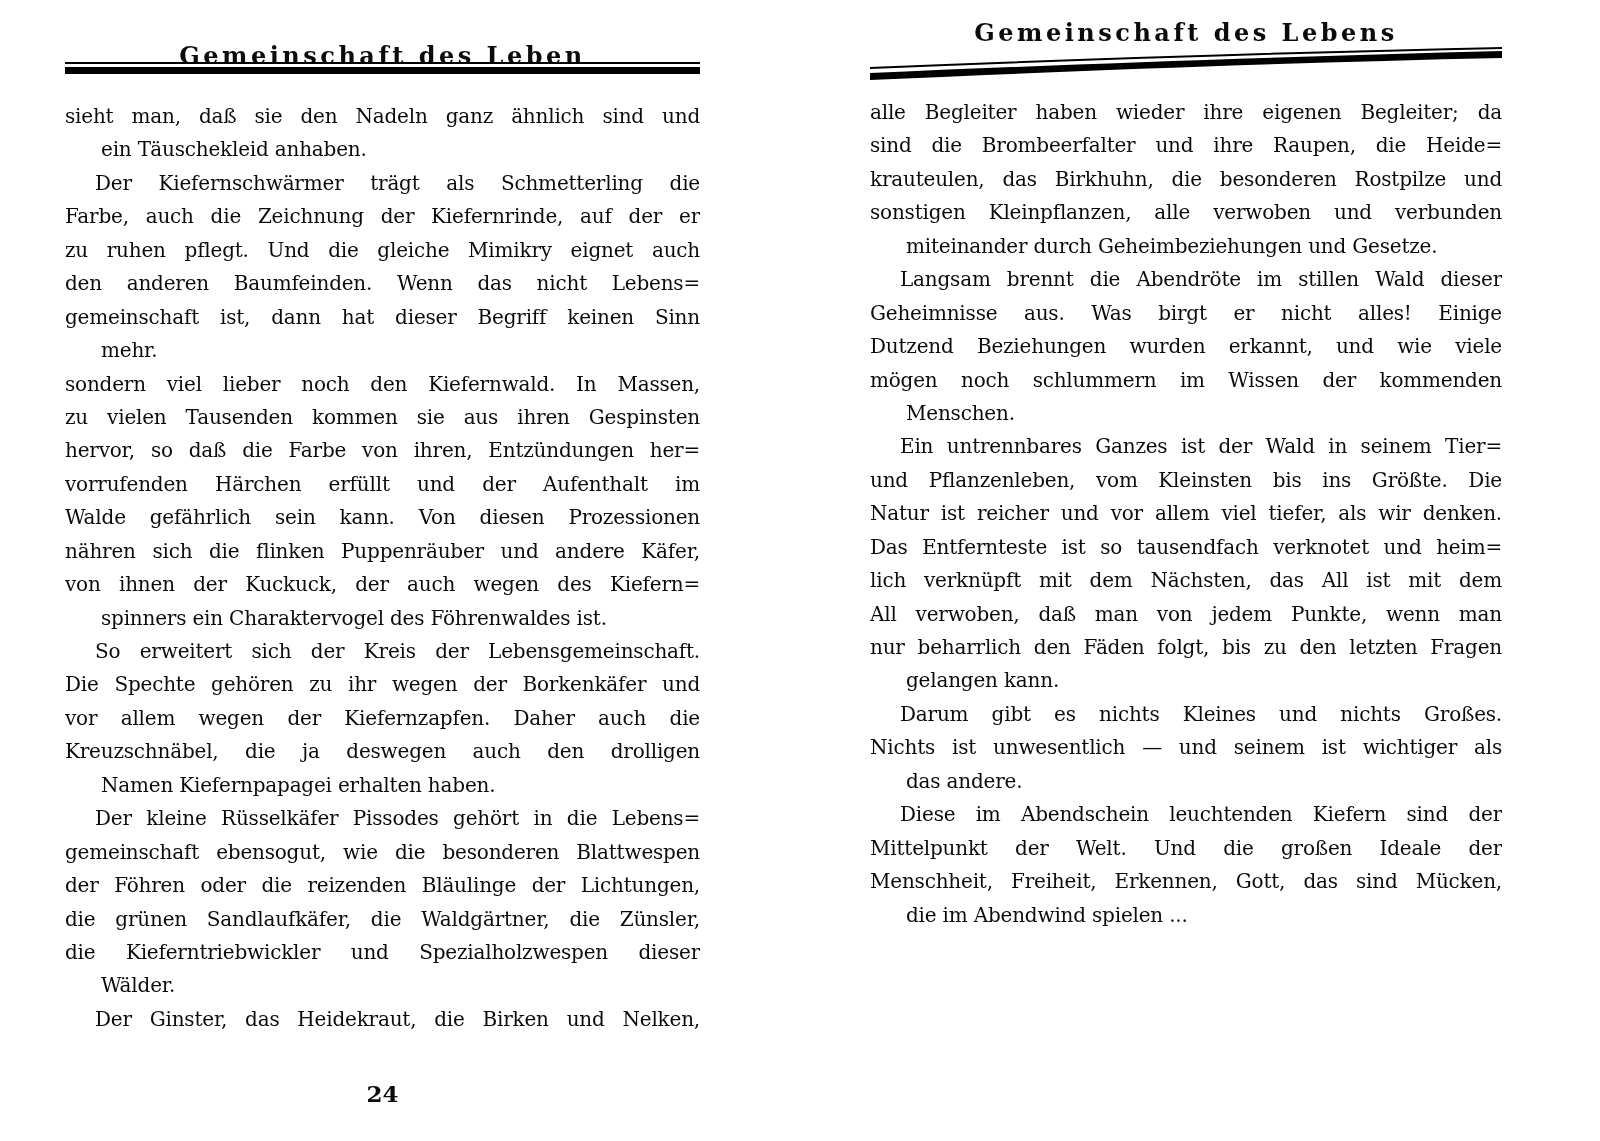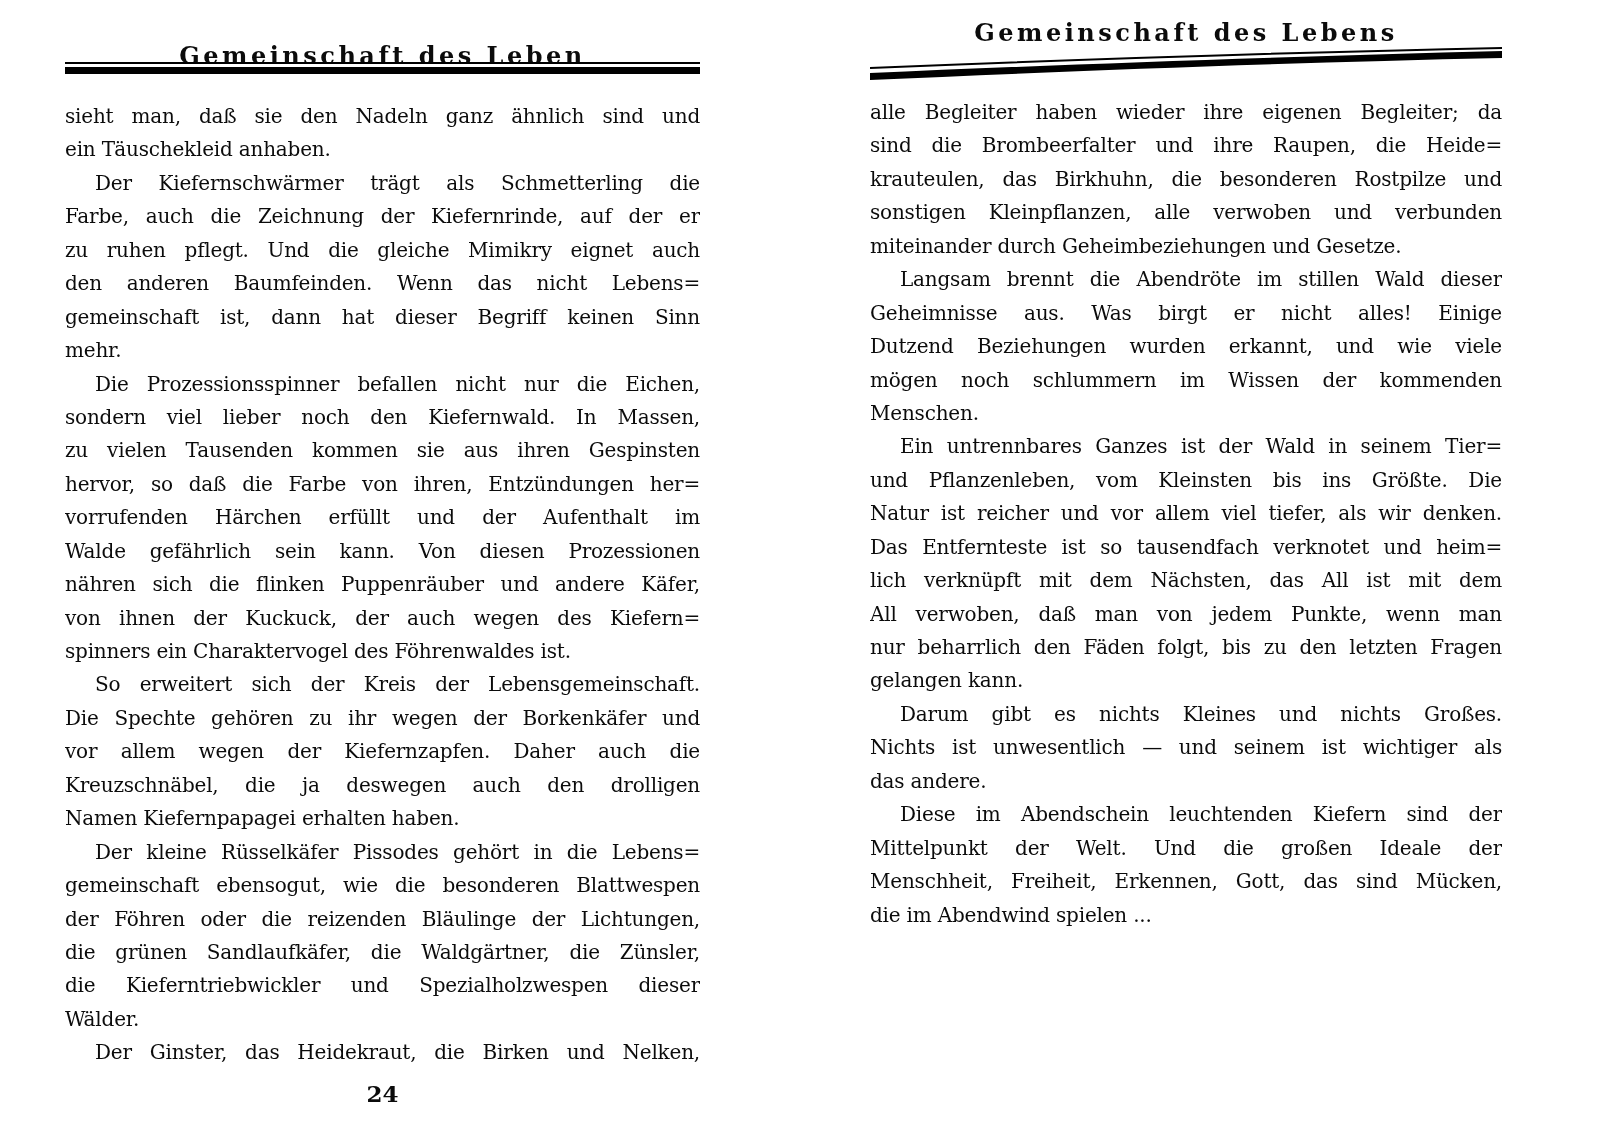--- a/index.html
+++ b/index.html
@@ -67,21 +67,21 @@
     font-size: 20px;
     font-weight: normal;
     line-height: 33.45px;
     height: 33.45px;
     letter-spacing: -0.2px;
     text-align: justify;
     text-align-last: justify;
     white-space: normal;
     overflow: hidden;
   }
-  .line.end    { text-align-last: left; }
+  .line.end    { text-align-last: left; margin-left: 36px; }
   .line.indent { text-indent: 30px; }
 
   .page-number {
     position: absolute;
     left: 0; right: 0;
     text-align: center;
     font-size: 23px;
     font-weight: bold;
   }
   .page-left  .page-number { top: 1080px; }
@@ -103,21 +103,20 @@
 
     <div class="text-block">
         <div class="line">sieht man, daß sie den Nadeln ganz ähnlich sind und</div>
         <div class="line end">ein Täuschekleid anhaben.</div>
         <div class="line indent">Der Kiefernschwärmer trägt als Schmetterling die</div>
         <div class="line">Farbe, auch die Zeichnung der Kiefernrinde, auf der er</div>
         <div class="line">zu ruhen pflegt. Und die gleiche Mimikry eignet auch</div>
         <div class="line">den anderen Baumfeinden. Wenn das nicht Lebens=</div>
         <div class="line">gemeinschaft ist, dann hat dieser Begriff keinen Sinn</div>
         <div class="line end">mehr.</div>
-        <div class="line indent">Die Prozessionsspinner befallen nicht nur die Eichen,</div>
         <div class="line">sondern viel lieber noch den Kiefernwald. In Massen,</div>
         <div class="line">zu vielen Tausenden kommen sie aus ihren Gespinsten</div>
         <div class="line">hervor, so daß die Farbe von ihren, Entzündungen her=</div>
         <div class="line">vorrufenden Härchen erfüllt und der Aufenthalt im</div>
         <div class="line">Walde gefährlich sein kann. Von diesen Prozessionen</div>
         <div class="line">nähren sich die flinken Puppenräuber und andere Käfer,</div>
         <div class="line">von ihnen der Kuckuck, der auch wegen des Kiefern=</div>
         <div class="line end">spinners ein Charaktervogel des Föhrenwaldes ist.</div>
         <div class="line indent">So erweitert sich der Kreis der Lebensgemeinschaft.</div>
         <div class="line">Die Spechte gehören zu ihr wegen der Borkenkäfer und</div>

